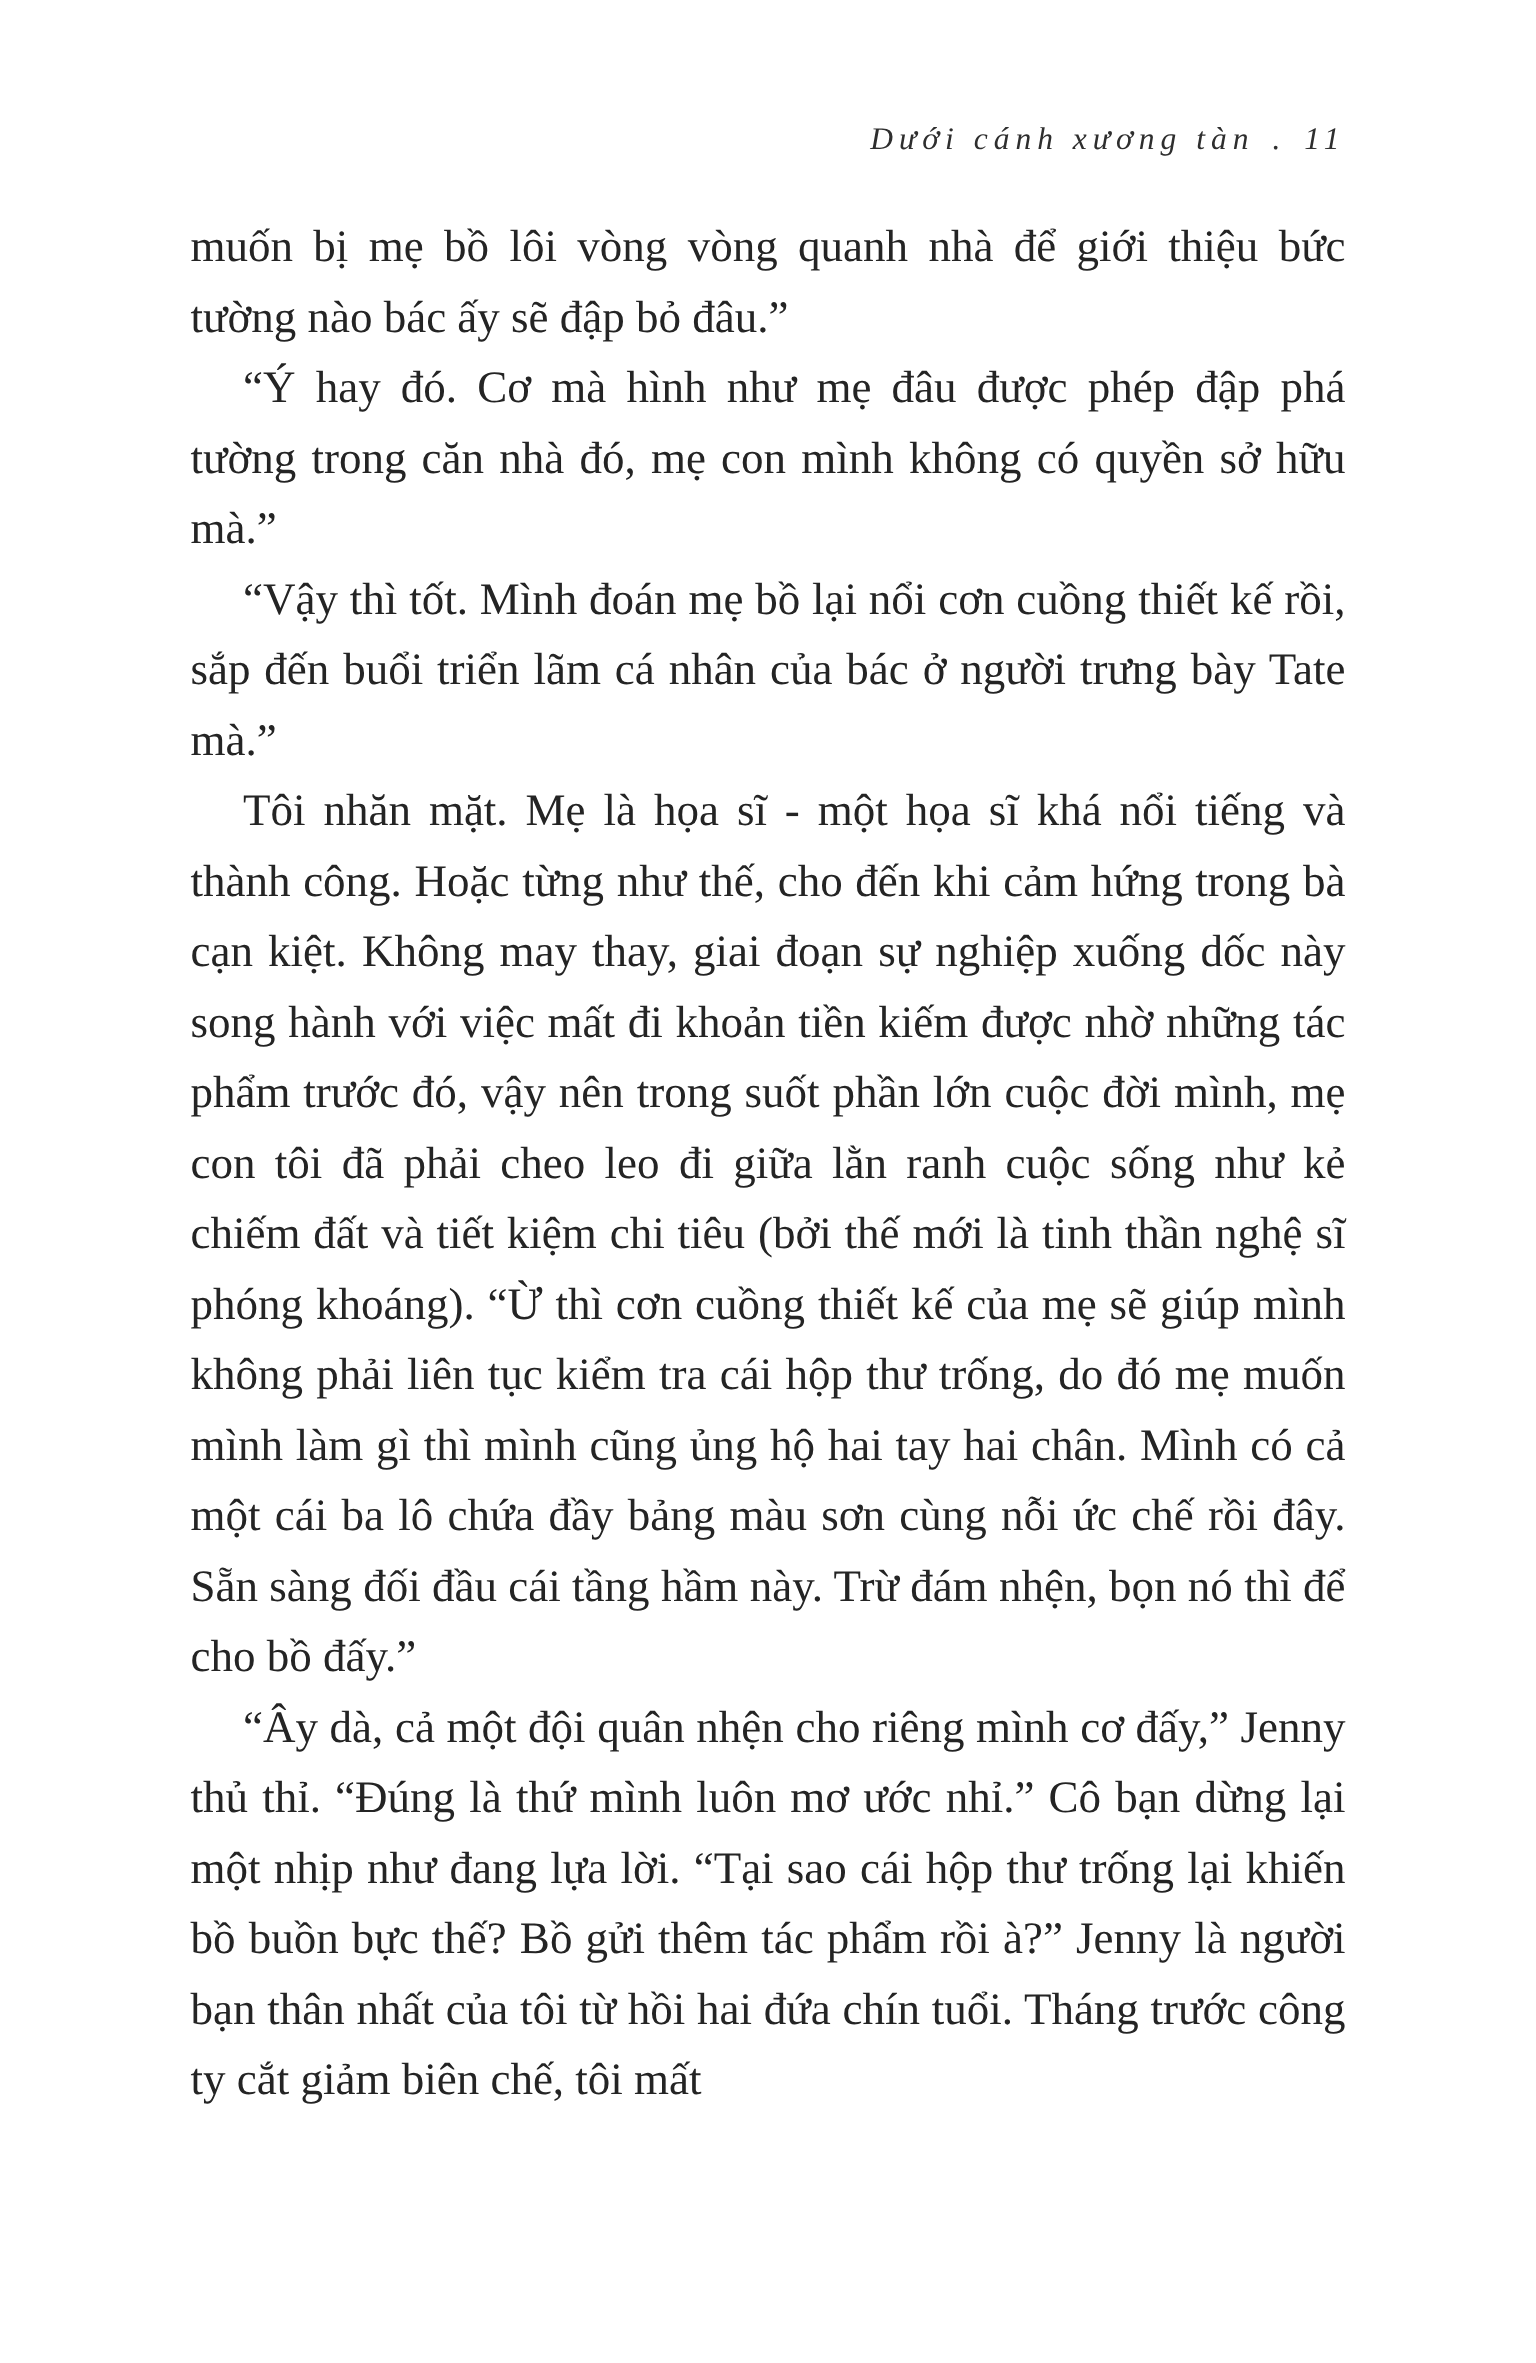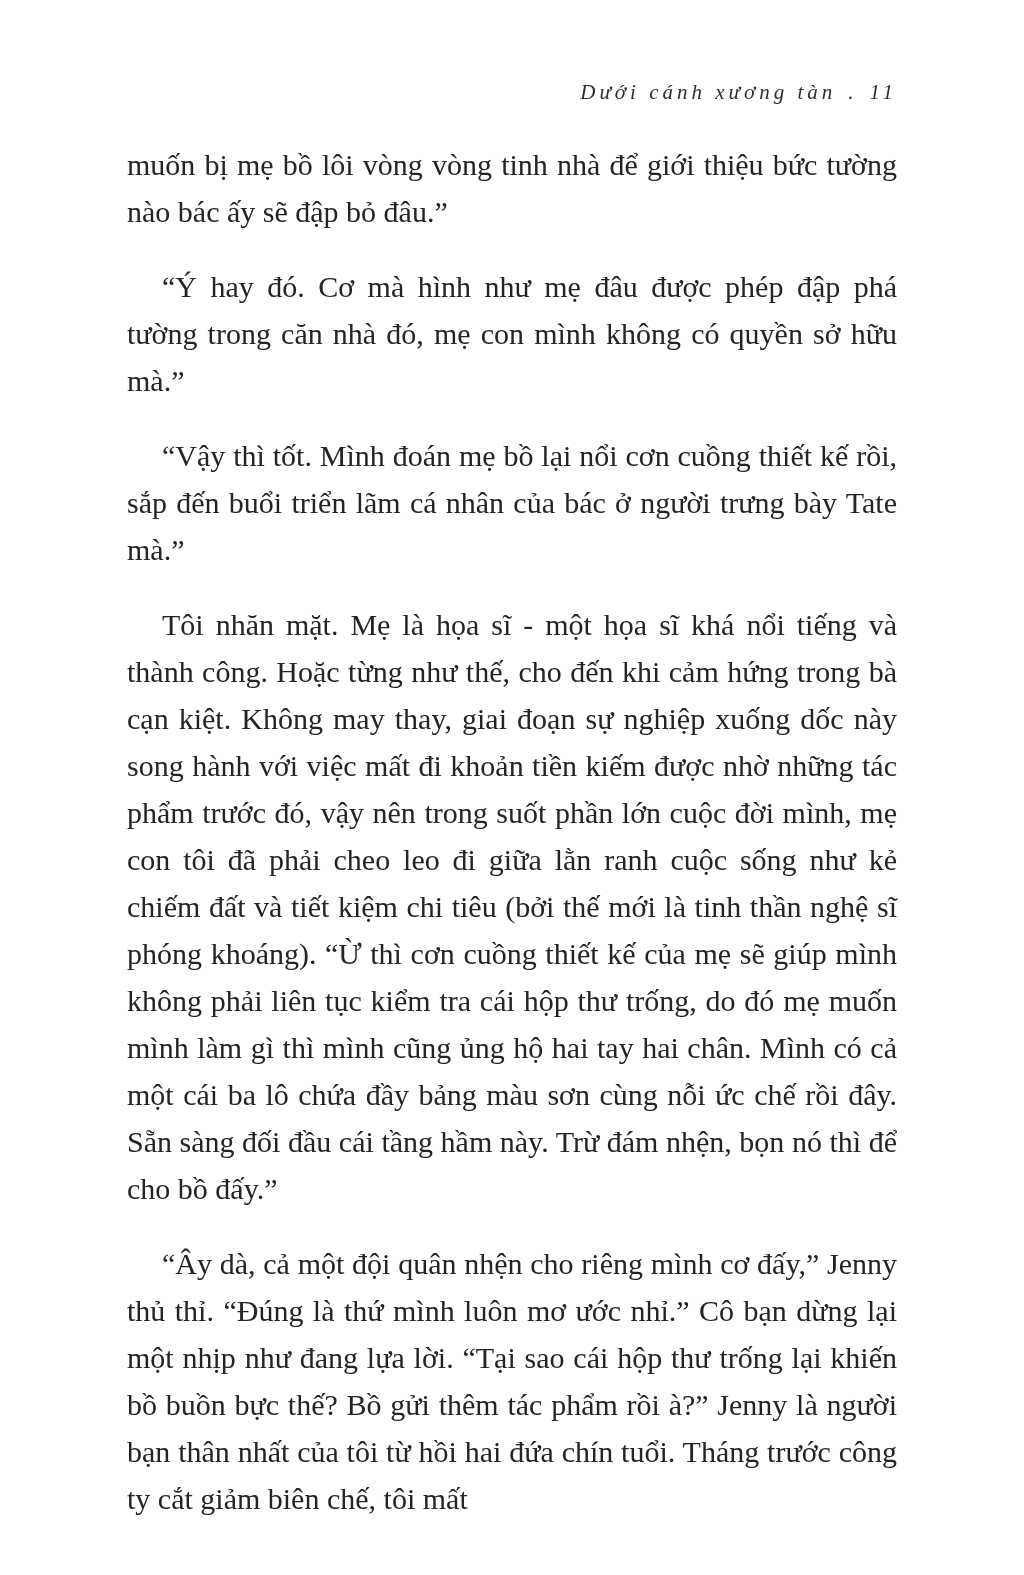--- a/index.html
+++ b/index.html
@@ -38,38 +38,37 @@
   .body-text p {
     margin: 0;
     font-size: 30px;
     line-height: 47px;
     text-align: justify;
     text-justify: inter-word;
     color: #242424;
   }
   .body-text p.indent {
     text-indent: 35px;
-    margin-top: 28px;
   }
   .body-text p.noindent {
     text-indent: 0;
   }
 </style>
 </head>
 <body>
 
 <div class="book-page">
 
   <div class="running-header">
     <span>Dưới cánh xương tàn</span>
     <span class="sep">.</span>
     <span>11</span>
   </div>
 
   <div class="body-text">
-    <p class="noindent">muốn bị mẹ bồ lôi vòng vòng tinh nhà để giới thiệu bức tường nào bác ấy sẽ đập bỏ đâu.”</p>
+    <p class="noindent">muốn bị mẹ bồ lôi vòng vòng quanh nhà để giới thiệu bức tường nào bác ấy sẽ đập bỏ đâu.”</p>
     <p class="indent">“Ý hay đó. Cơ mà hình như mẹ đâu được phép đập phá tường trong căn nhà đó, mẹ con mình không có quyền sở hữu mà.”</p>
     <p class="indent">“Vậy thì tốt. Mình đoán mẹ bồ lại nổi cơn cuồng thiết kế rồi, sắp đến buổi triển lãm cá nhân của bác ở người trưng bày Tate mà.”</p>
     <p class="indent">Tôi nhăn mặt. Mẹ là họa sĩ - một họa sĩ khá nổi tiếng và thành công. Hoặc từng như thế, cho đến khi cảm hứng trong bà cạn kiệt. Không may thay, giai đoạn sự nghiệp xuống dốc này song hành với việc mất đi khoản tiền kiếm được nhờ những tác phẩm trước đó, vậy nên trong suốt phần lớn cuộc đời mình, mẹ con tôi đã phải cheo leo đi giữa lằn ranh cuộc sống như kẻ chiếm đất và tiết kiệm chi tiêu (bởi thế mới là tinh thần nghệ sĩ phóng khoáng). “Ừ thì cơn cuồng thiết kế của mẹ sẽ giúp mình không phải liên tục kiểm tra cái hộp thư trống, do đó mẹ muốn mình làm gì thì mình cũng ủng hộ hai tay hai chân. Mình có cả một cái ba lô chứa đầy bảng màu sơn cùng nỗi ức chế rồi đây. Sẵn sàng đối đầu cái tầng hầm này. Trừ đám nhện, bọn nó thì để cho bồ đấy.”</p>
     <p class="indent">“Ây dà, cả một đội quân nhện cho riêng mình cơ đấy,” Jenny thủ thỉ. “Đúng là thứ mình luôn mơ ước nhỉ.” Cô bạn dừng lại một nhịp như đang lựa lời. “Tại sao cái hộp thư trống lại khiến bồ buồn bực thế? Bồ gửi thêm tác phẩm rồi à?” Jenny là người bạn thân nhất của tôi từ hồi hai đứa chín tuổi. Tháng trước công ty cắt giảm biên chế, tôi mất</p>
   </div>
 
 </div>
 
 </body></html>

